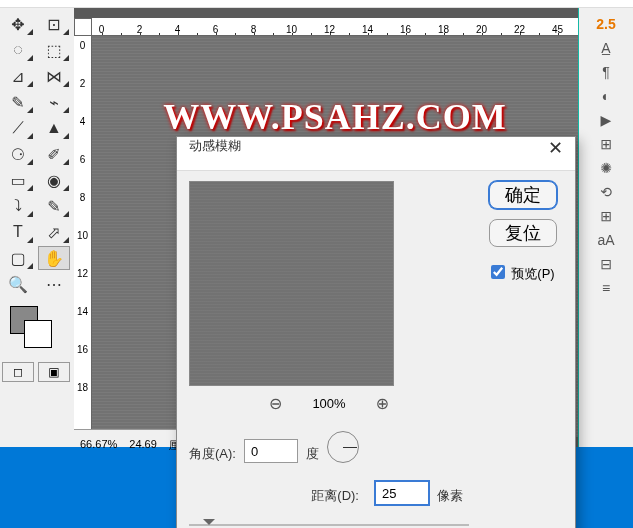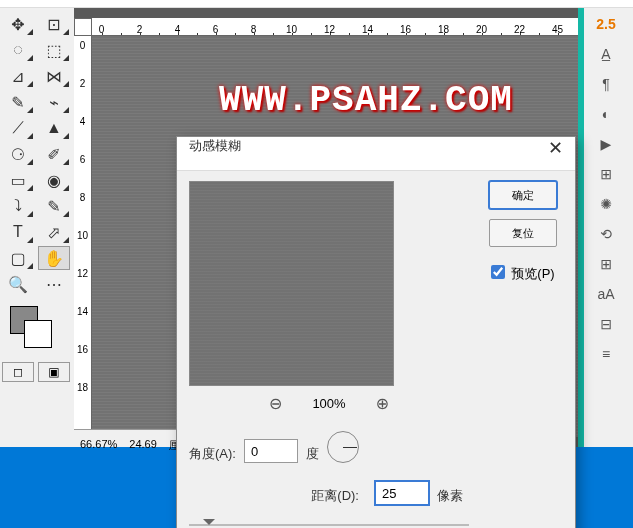--- a/index.html
+++ b/index.html
@@ -23,25 +23,25 @@
 
 .canvas-area { flex: 1; position: relative; background: #5a5a5a; }
 .ruler-h { position: absolute; top: 10px; left: 18px; right: 0; height: 18px; background: #fff; border-bottom: 1px solid #666; display: flex; align-items: flex-end; font-size: 10px; overflow: hidden; }
 .ruler-h span { position: relative; width: 19px; flex-shrink: 0; text-align: center; }
 .ruler-h span::before { content: ''; position: absolute; left: 50%; bottom: -4px; width: 1px; height: 6px; background: #333; }
 .ruler-v { position: absolute; top: 28px; left: 0; width: 18px; bottom: 10px; background: #fff; border-right: 1px solid #666; font-size: 10px; overflow: hidden; }
 .ruler-v span { display: block; height: 19px; text-align: center; line-height: 19px; position: relative; }
 .ruler-corner { position: absolute; top: 10px; left: 0; width: 18px; height: 18px; background: #fff; border: 1px solid #666; }
 
 .canvas { position: absolute; top: 28px; left: 18px; right: 0; bottom: 10px; background: repeating-linear-gradient(0deg, #6a6a6a 0px, #7a7a7a 1px, #6a6a6a 2px, #8a8a8a 3px); overflow: hidden; }
-.watermark { position: absolute; top: 44px; left: 50%; transform: translateX(-50%); font-size: 36px; font-weight: bold; color: #fff; text-shadow: 0 0 4px #e00, 2px 2px 2px #a00; font-family: Liberation Mono, monospace; letter-spacing: 1px; margin-left: 31px; }
+.watermark { position: absolute; top: 60px; left: 50%; transform: translateX(-50%); font-size: 36px; font-weight: bold; color: #fff; text-shadow: 0 0 4px #e00, 2px 2px 2px #a00; font-family: Liberation Serif, serif; letter-spacing: 1px; }
 
 .statusbar { position: absolute; bottom: 0; left: 0; height: 18px; background: #f0f0f0; border-top: 1px solid #999; font-size: 11px; padding: 8px 6px; display: flex; gap: 12px; }
 
-.right-panel { width: 55px; background: #f0f0f0; border-left: 6px solid #14b8a6; padding: 4px 0; display: flex; flex-direction: column; gap: 6px; }
+.right-panel { width: 55px; background: #f0f0f0; border-left: 1px solid #14b8a6; padding: 4px 0; display: flex; flex-direction: column; align-items: center; }
 .rp-item { width: 44px; height: 24px; display: flex; align-items: center; justify-content: center; font-size: 14px; color: #555; cursor: pointer; }
 .rp-version { font-size: 14px; font-weight: bold; color: #e87800; }
 
 
 .dialog { position: absolute; top: 136px; left: 176px; width: 400px; background: #f0f0f0; border: 1px solid #888; box-shadow: 4px 4px 12px rgba(0,0,0,.3); }
 .dialog-header { height: 34px; display: flex; align-items: flex-start; justify-content: space-between; padding: 0 12px; background: #fff; border-bottom: 1px solid #ddd; }
 .dialog-title { font-size: 13px; color: #333; }
 .dialog-close { font-size: 18px; cursor: pointer; color: #333; }
 .dialog-body { padding: 10px 12px 14px; display: flex; gap: 14px; }
 .preview-col { flex: 1; }
@@ -50,21 +50,21 @@
 .zoom-btn { font-size: 16px; cursor: pointer; color: #555; }
 .controls-row { display: flex; align-items: flex-end; gap: 8px; margin-top: 18px; font-size: 13px; color: #333; }
 .controls-row input[type=text] { width: 54px; height: 24px; border: 1px solid #999; padding: 2px 6px; font-size: 13px; }
 .angle-dial { width: 32px; height: 32px; border: 1px solid #888; border-radius: 50%; position: relative; }
 .angle-dial::after { content: ''; position: absolute; top: 50%; left: 50%; width: 14px; height: 1px; background: #333; }
 .slider-row { margin-top: 12px; position: relative; height: 16px; }
 .slider-track { position: absolute; top: 7px; left: 0; right: 0; height: 2px; background: #bbb; }
 .slider-thumb { position: absolute; top: 2px; left: 14px; width: 0; height: 0; border: 6px solid transparent; border-top-color: #666; cursor: pointer; }
 
 .button-col { width: 80px; display: flex; flex-direction: column; gap: 10px; align-items: center; }
-.dlg-btn { width: 68px; height: 28px; border: 1px solid #999; border-radius: 2px; background: #f5f5f5; font-size: 11px; cursor: pointer; display: flex; align-items: center; justify-content: center; }
+.dlg-btn { width: 68px; height: 28px; border: 1px solid #999; border-radius: 8px; background: #f5f5f5; font-size: 18px; cursor: pointer; display: flex; align-items: center; justify-content: center; }
 .dlg-btn.primary { border-color: #3a7bd5; box-shadow: 0 0 0 1px #3a7bd5; }
 .check-row { display: flex; align-items: flex-start; gap: 6px; font-size: 13px; margin-top: 8px; }
 .check-row input { width: 14px; height: 14px; accent-color: #3a7bd5; }
 </style>
 </head>
 <body>
 
 <div class="titlebar"></div>
 
 <div class="main-area">

